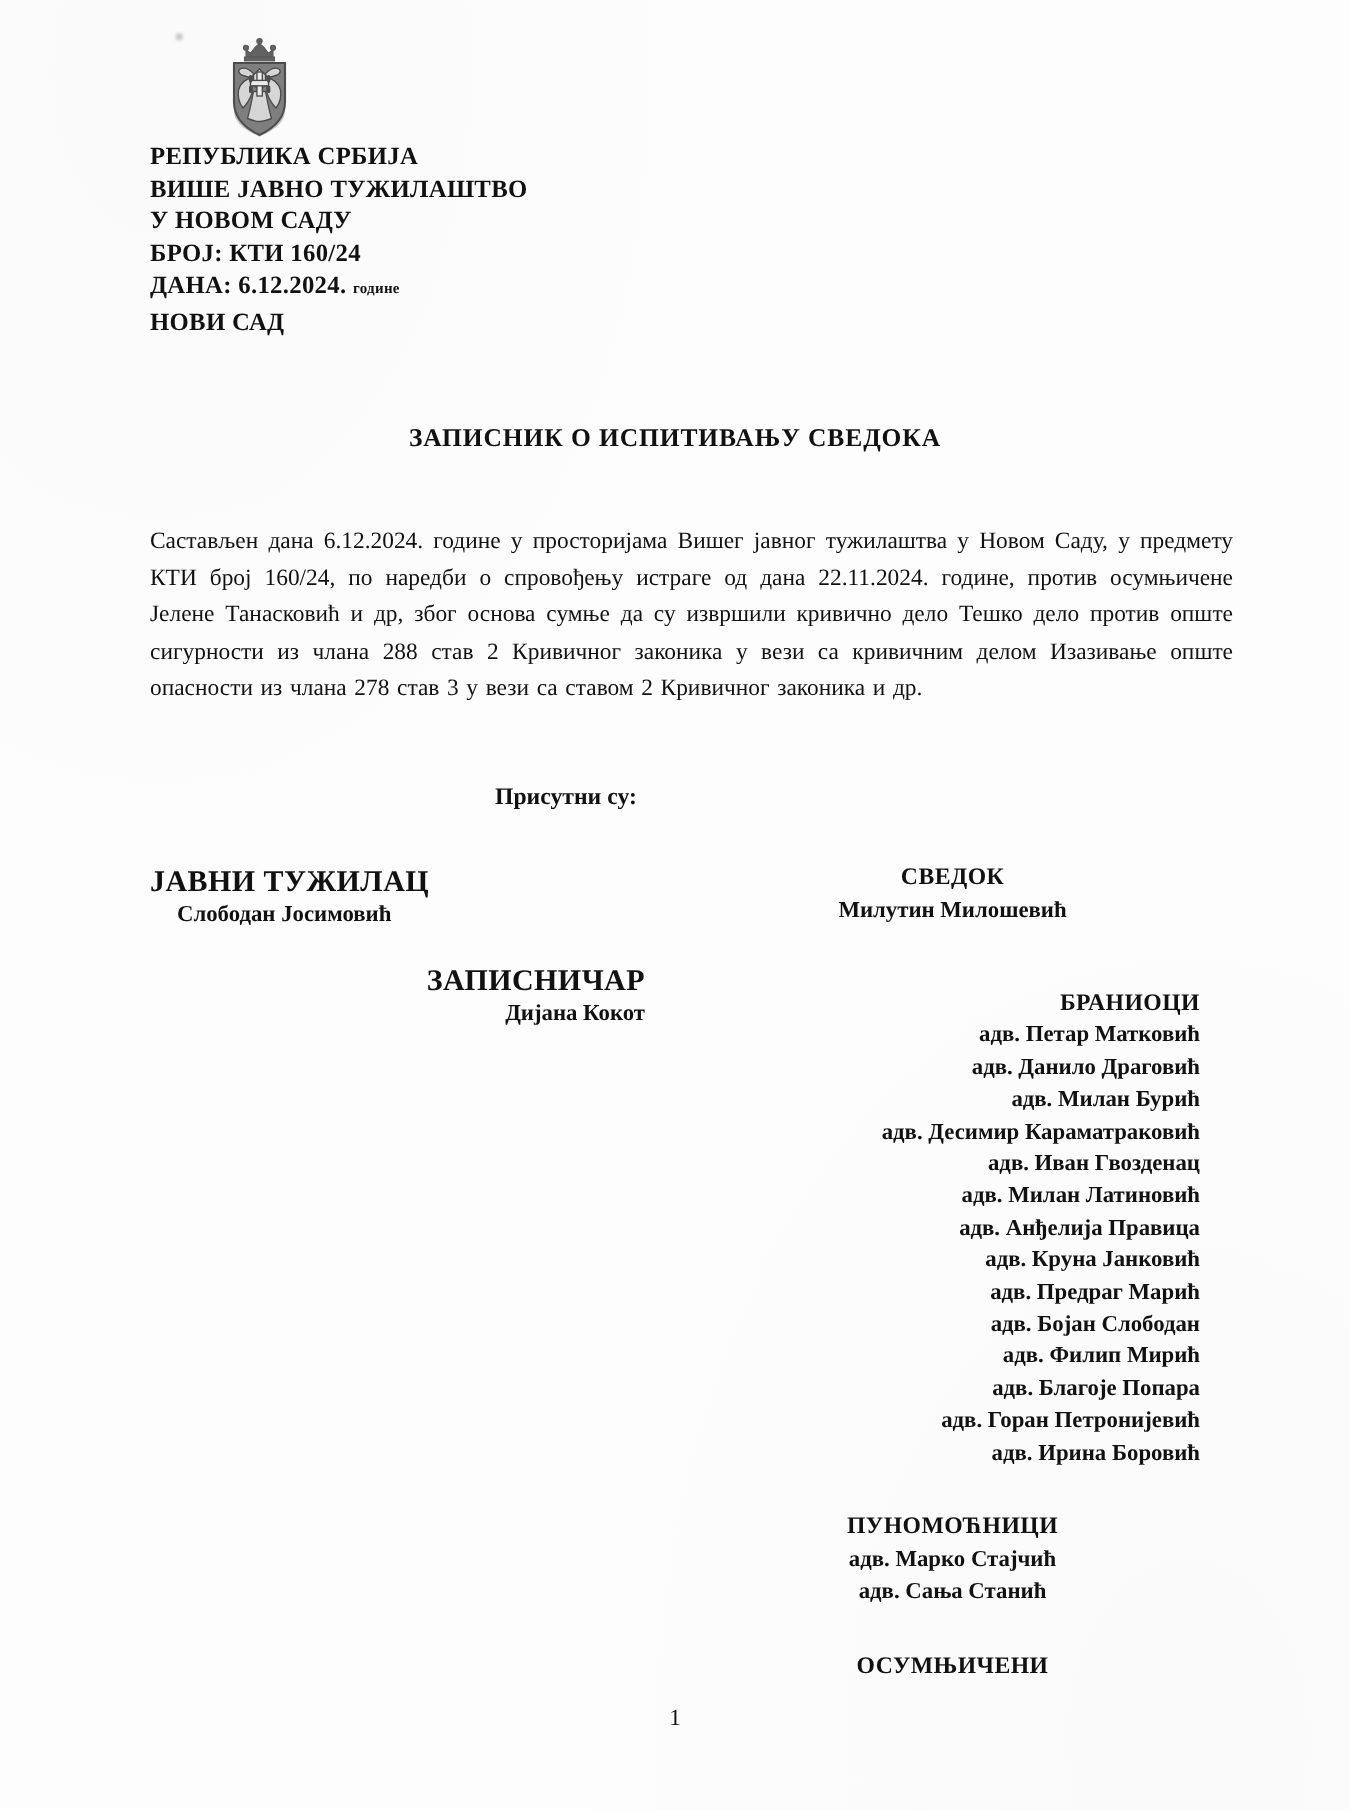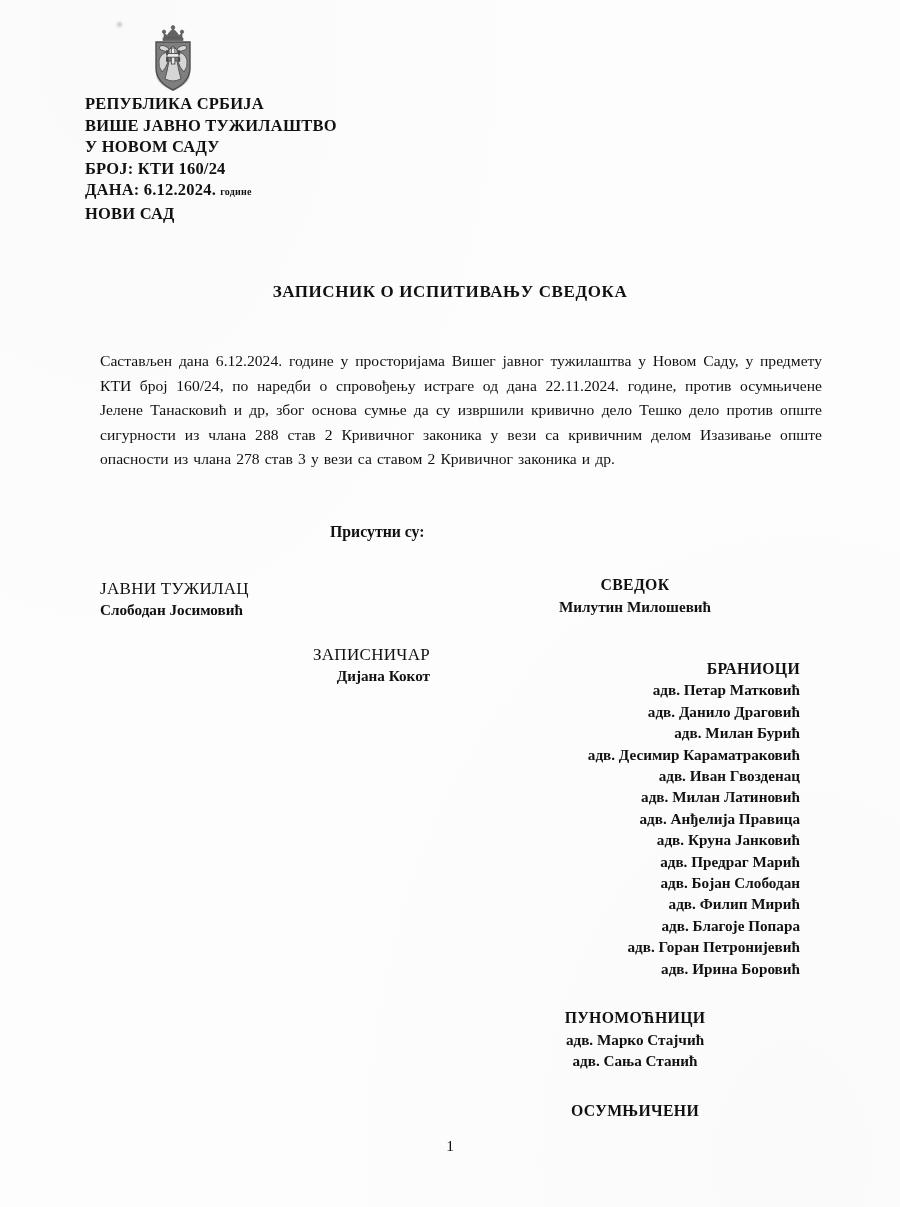--- a/index.html
+++ b/index.html
@@ -46,21 +46,21 @@
     top: 24px;
     width: 52px;
     height: 70px;
     opacity: .88;
     filter: grayscale(1) contrast(.92);
   }
 
   
   .header {
     position: absolute;
-    left: 85px;
+    left: 100px;
     top: 93px;
     line-height: 21.5px;
   }
   .header .line {
     font-weight: bold;
     font-size: 16.5px;
     letter-spacing: .2px;
     white-space: nowrap;
   }
   .header .line .reg {
@@ -105,29 +105,30 @@
   }
 
   
   .col-left {
     position: absolute;
     left: 100px;
     top: 578px;
     width: 330px;
   }
   .col-left .role {
-    font-weight: normal;
-    font-size: 17px;
+    font-weight: bold;
+    font-size: 20px;
     letter-spacing: .3px;
     line-height: 21px;
   }
   .col-left .person {
     font-weight: bold;
     font-size: 15.2px;
     line-height: 21px;
+    margin-left: 18px;
   }
   .col-left .grp + .grp { margin-top: 24px; text-align: right; }
 
   
   .col-right {
     position: absolute;
     left: 470px;
     top: 574px;
     width: 330px;
     text-align: center;

